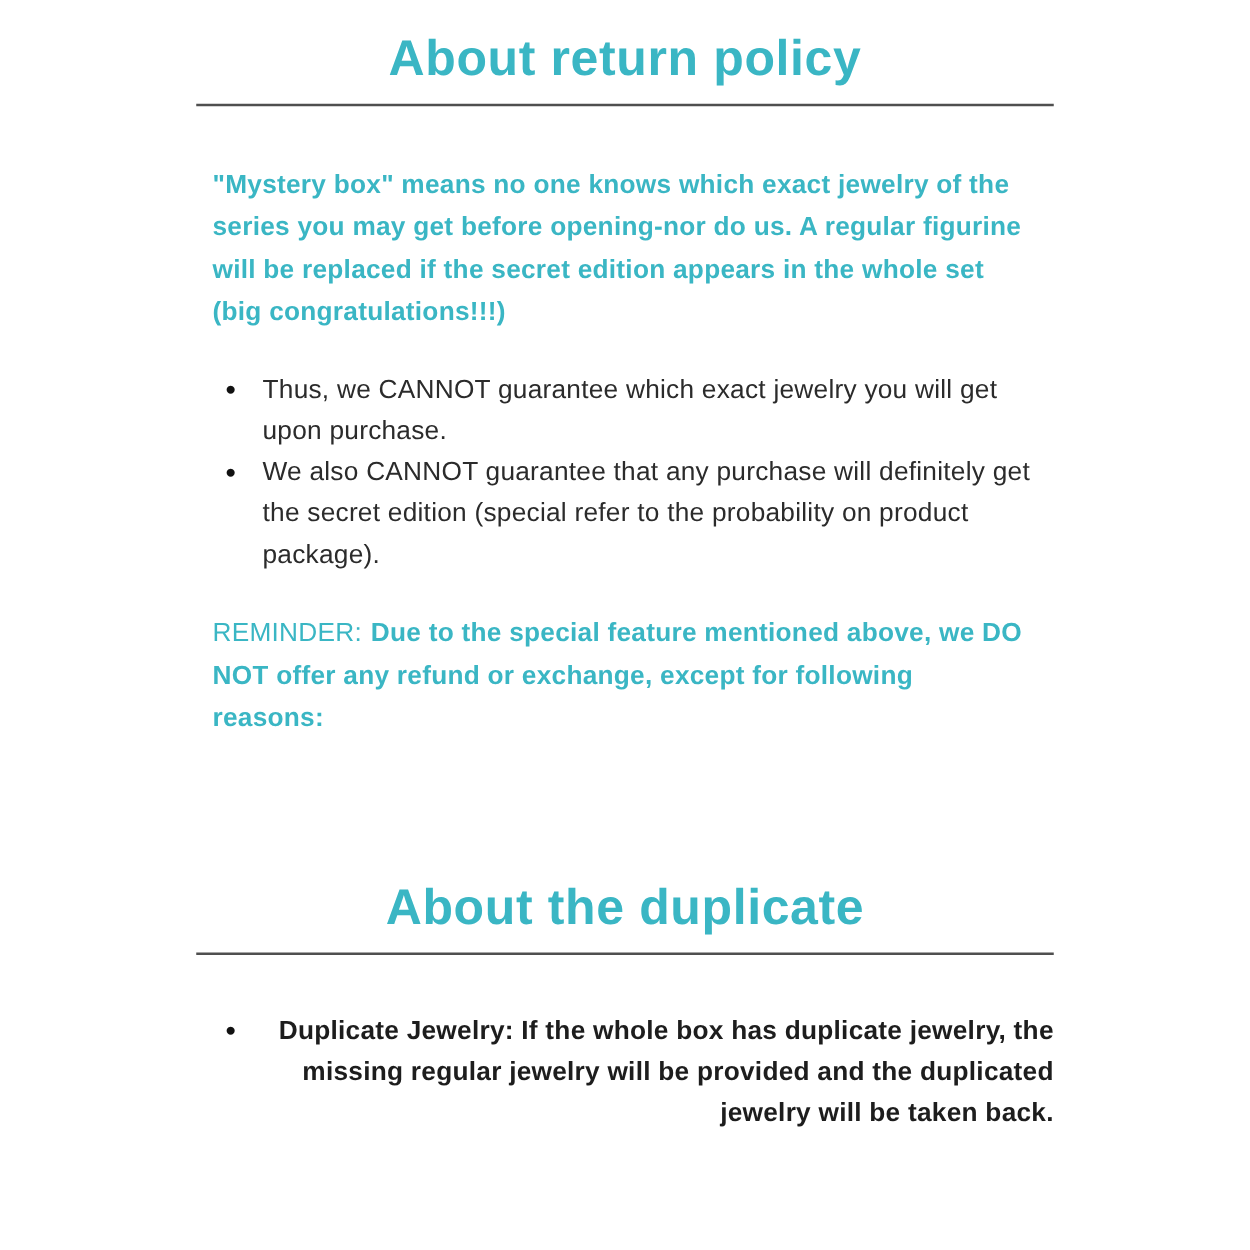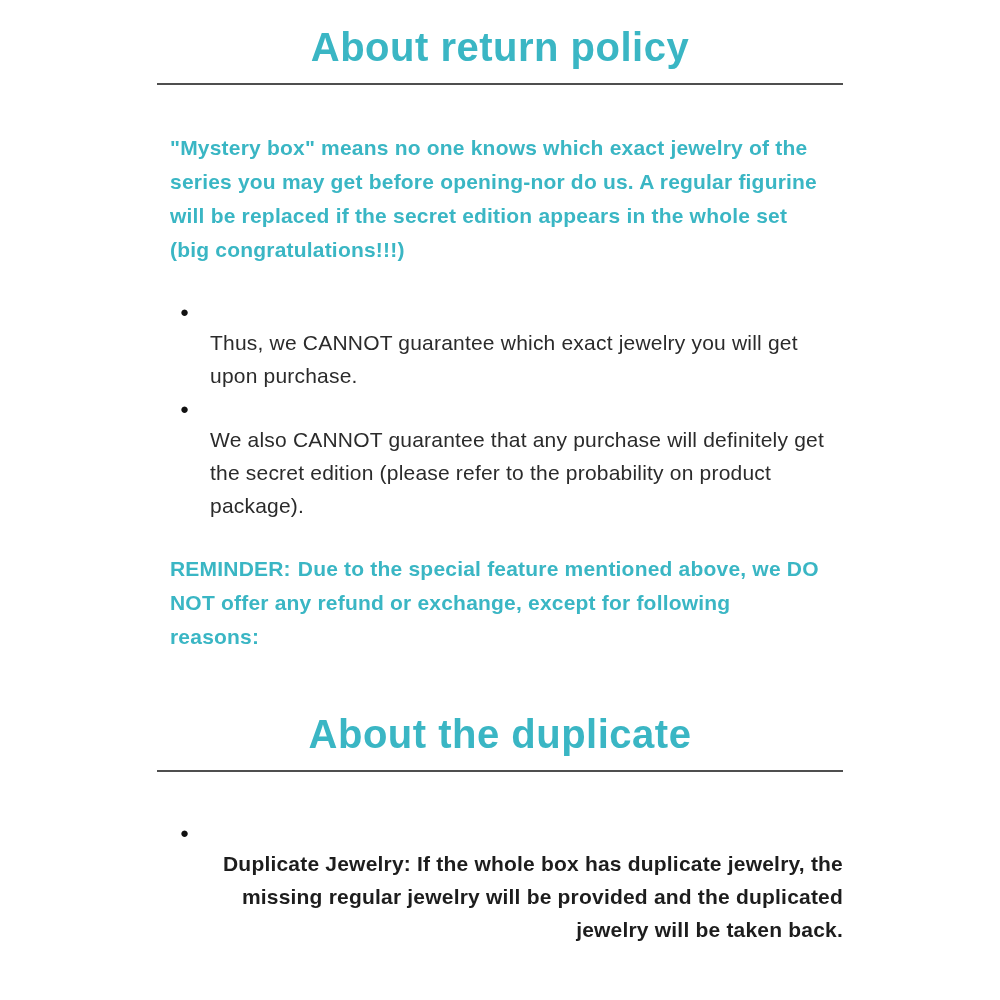--- a/index.html
+++ b/index.html
@@ -49,21 +49,21 @@
     margin: 30px 0 0 0;
     padding-left: 13px;
     max-width: 655px;
     font-size: 21px;
     line-height: 34px;
     font-weight: 600;
     color: #3ab6c4;
     letter-spacing: 0.2px;
   }
   .reminder-label {
-    font-weight: 700;
+    font-weight: 400;
     margin-right: 7px;
   }
   ul.bullets {
     list-style: none;
     margin: 28px 0 0 0;
     padding: 0 0 0 23px;
   }
   ul.bullets li {
     display: flex;
     align-items: flex-start;
@@ -74,40 +74,39 @@
   }
   ul.bullets .dot {
     flex: 0 0 30px;
     width: 30px;
     font-size: 15px;
     line-height: 33px;
     color: #111111;
   }
   ul.bullets .li-text {
     max-width: 615px;
-    margin-top: 31px;
   }
   ul.bullets-bold {
     margin-top: 44px;
     padding-left: 23px;
   }
   ul.bullets-bold li {
     font-weight: 700;
     color: #1d1d1d;
   }
   ul.bullets-bold .dot {
     flex-basis: 25px;
     width: 25px;
   }
   ul.bullets-bold .li-text {
     max-width: 640px;
     text-align: right;
   }
   .section-2 .section-title {
-    margin-top: 58px;
+    margin-top: 112px;
   }
 </style>
 </head>
 <body>
 
 <div class="page">
   <div class="content">
 
     <section class="section-1">
       <h1 class="section-title">About return policy</h1>
@@ -115,21 +114,21 @@
 
       <p class="teal-para">"Mystery box" means no one knows which exact jewelry of the series you may get before opening-nor do us. A regular figurine will be replaced if the secret edition appears in the whole set (big congratulations!!!)</p>
 
       <ul class="bullets">
         <li>
           <span class="dot">●</span>
           <span class="li-text">Thus, we CANNOT guarantee which exact jewelry you will get upon purchase.</span>
         </li>
         <li>
           <span class="dot">●</span>
-          <span class="li-text">We also CANNOT guarantee that any purchase will definitely get the secret edition (please refer to the probability on product package).</span>
+          <span class="li-text">We also CANNOT guarantee that any purchase will definitely get the secret edition (special refer to the probability on product package).</span>
         </li>
       </ul>
 
       <p class="reminder-para"><span class="reminder-label">REMINDER:</span><span>Due to the special feature mentioned above, we DO NOT offer any refund or exchange, except for following reasons:</span></p>
     </section>
 
     <section class="section-2">
       <h1 class="section-title">About the duplicate</h1>
       <hr class="divider">
 

